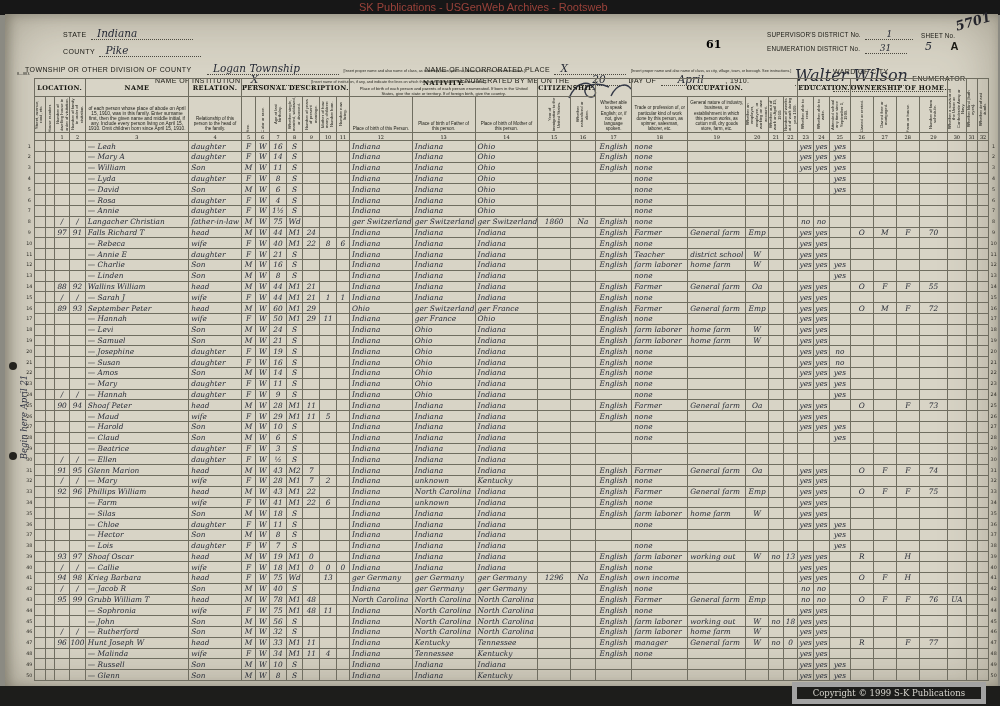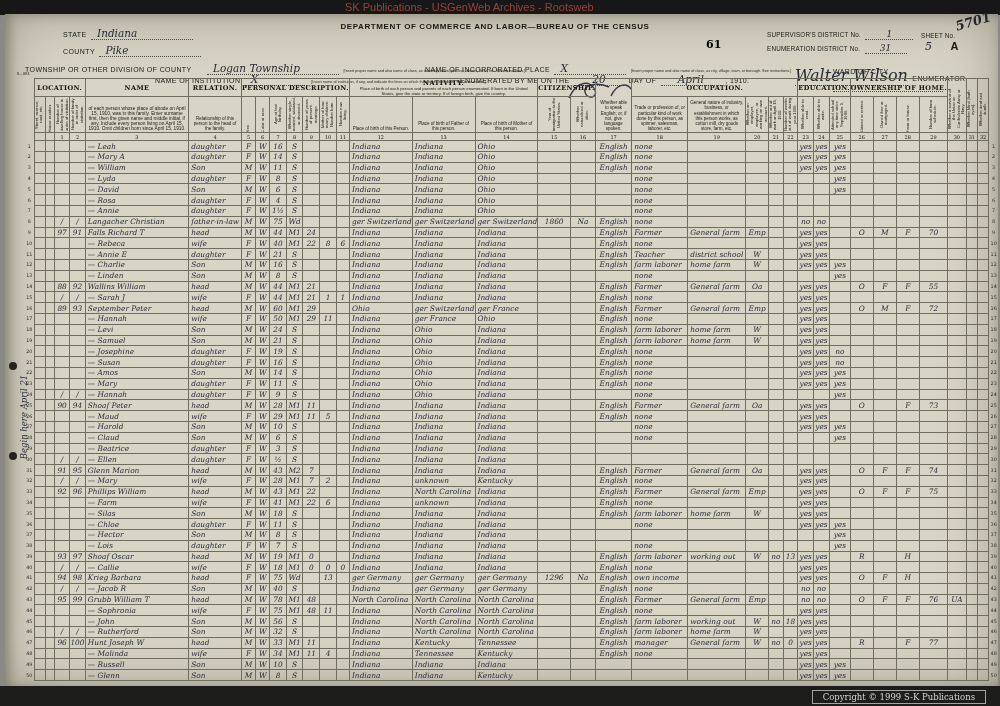--- a/index.html
+++ b/index.html
@@ -1,23 +1,23 @@
 <!DOCTYPE html>
 <html><head>
 <meta charset="utf-8">
 <style>
   html,body{margin:0;padding:0;}
   body{width:1000px;height:706px;position:relative;background:#8b8a82;overflow:hidden;
        font-family:"Liberation Sans",sans-serif;}
   .topbar{position:absolute;top:0;left:0;width:1000px;height:15px;background:#171717;
           color:#99423a;font:11px "Liberation Sans",sans-serif;line-height:15px;}
-  .topbar span{position:absolute;left:345px;top:0;}
+  .topbar span{position:absolute;left:359px;top:0;}
   .bottombar{position:absolute;bottom:0;left:0;width:1000px;height:20px;background:#1d1d1b;}
   .copyright{position:absolute;right:14px;bottom:2px;color:#d8d6cf;font:8.5px "DejaVu Serif",serif;
-             border:1px solid #a3a3a3;padding:0 10px;line-height:12px;}
+             border:5px solid #a3a3a3;padding:0 16px;line-height:12px;}
   .paper{position:absolute;left:5px;right:2px;top:14px;bottom:18px;background:#d8d4c6;
          box-shadow:inset 0 0 55px rgba(70,62,45,.38), inset 4px 0 12px rgba(40,36,26,.35);}
   .print{color:#191913;}
   .lbl{font:7px "Liberation Sans",sans-serif;letter-spacing:.4px;color:#191913;}
   .dots{border-bottom:1px dotted #4c4a40;}
   .abs{position:absolute;}
   .dept{font:bold 8px "Liberation Sans",sans-serif;letter-spacing:.6px;}
   .title{font:bold 13.5px "Liberation Sans",sans-serif;letter-spacing:.6px;}
   .pagestamp{font:bold 11px "DejaVu Serif",serif;}
   .rlabel{font:6.3px "Liberation Sans",sans-serif;letter-spacing:.2px;color:#191913;}
@@ -59,21 +59,20 @@
 
   <div class="abs" style="left:58px;top:9px;">
     <span class="lbl">STATE</span>
     <span class="hwv dots" style="display:inline-block;min-width:90px;padding:0 6px;">Indiana</span>
   </div>
   <div class="abs" style="left:58px;top:26px;">
     <span class="lbl">COUNTY</span>
     <span class="hwv dots" style="display:inline-block;min-width:90px;padding:0 6px;">Pike</span>
   </div>
 
-  <div class="abs dept print" style="left:250px;top:8px;width:480px;text-align:center;">DEPARTMENT OF COMMERCE AND LABOR—BUREAU OF THE CENSUS</div>
   <span class="abs pagestamp" style="left:701px;top:24px;">61</span>
 
   <div class="abs" style="left:762px;top:9px;">
     <span class="rlabel">SUPERVISOR'S DISTRICT No.</span>
     <span class="rval dots" style="display:inline-block;min-width:48px;text-align:center;">1</span>
   </div>
   <div class="abs" style="left:762px;top:23px;">
     <span class="rlabel">ENUMERATION DISTRICT No.</span>
     <span class="rval dots" style="display:inline-block;min-width:42px;text-align:center;">31</span>
   </div>

